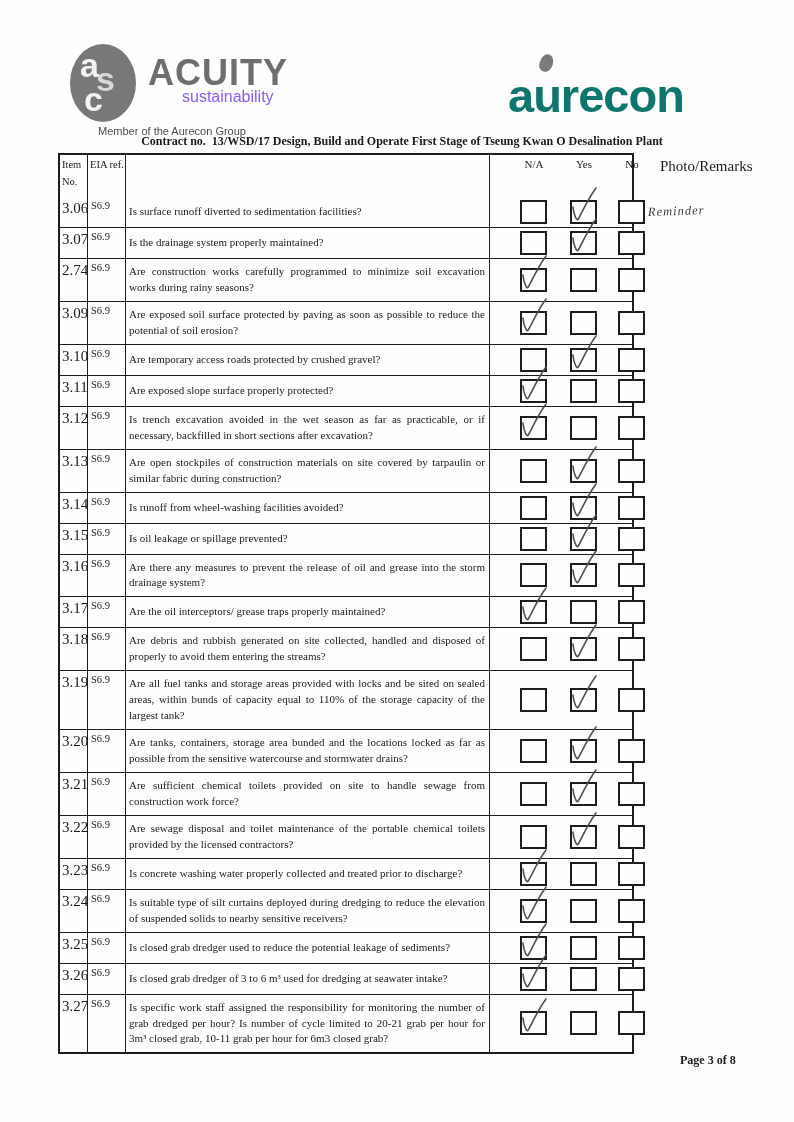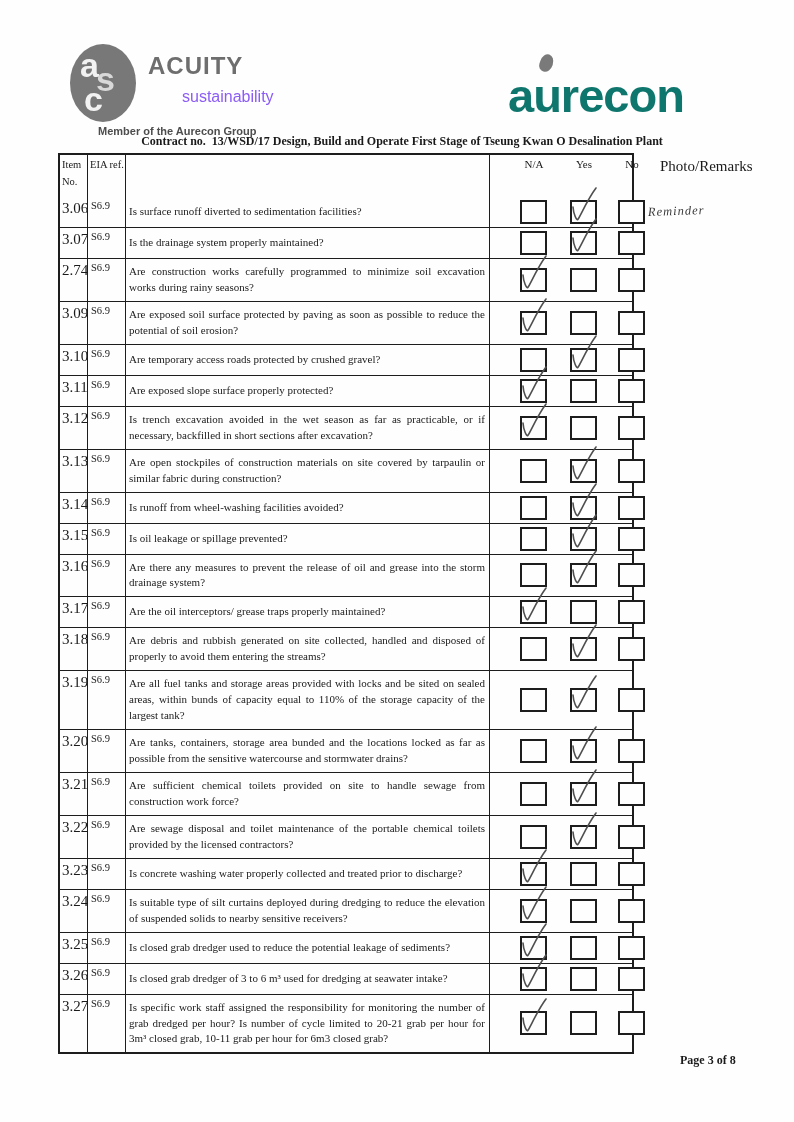--- a/index.html
+++ b/index.html
@@ -29,31 +29,31 @@
     position: absolute;
     font-family: "Liberation Sans", sans-serif;
     font-weight: bold; color: #f2f2f2; line-height: 1;
   }
   .acuity-mark .m-a { left: 10px; top: 4px;  font-size: 34px; }
   .acuity-mark .m-s { left: 26px; top: 18px; font-size: 34px; color: #d8d8d8; }
   .acuity-mark .m-c { left: 14px; top: 38px; font-size: 34px; }
   .acuity-name {
     position: absolute; left: 78px; top: 8px;
     font-family: "Liberation Sans", sans-serif;
-    font-weight: bold; font-size: 24px; letter-spacing: 1px; color: #6e6e6e;
+    font-weight: bold; font-size: 36px; letter-spacing: 1px; color: #6e6e6e;
   }
   .acuity-tagline {
     position: absolute; left: 112px; top: 44px;
     font-family: "Liberation Sans", sans-serif;
     font-size: 16px; color: #8b5cf6;
   }
   .acuity-member {
     position: absolute; left: 28px; top: 81px;
     font-family: "Liberation Sans", sans-serif;
-    font-weight: bold; font-size: 11px; color: #4d4d4d;
+    font-weight: normal; font-size: 11px; color: #4d4d4d;
     white-space: nowrap;
   }
 
   .aurecon-logo { position: absolute; right: 6px; top: 14px; width: 230px; height: 66px; }
   .aurecon-dot {
     position: absolute; left: 32px; top: -2px;
     width: 13px; height: 18px;
     background: #7a7a7a;
     border-radius: 50% 50% 50% 6px;
     transform: rotate(18deg);

